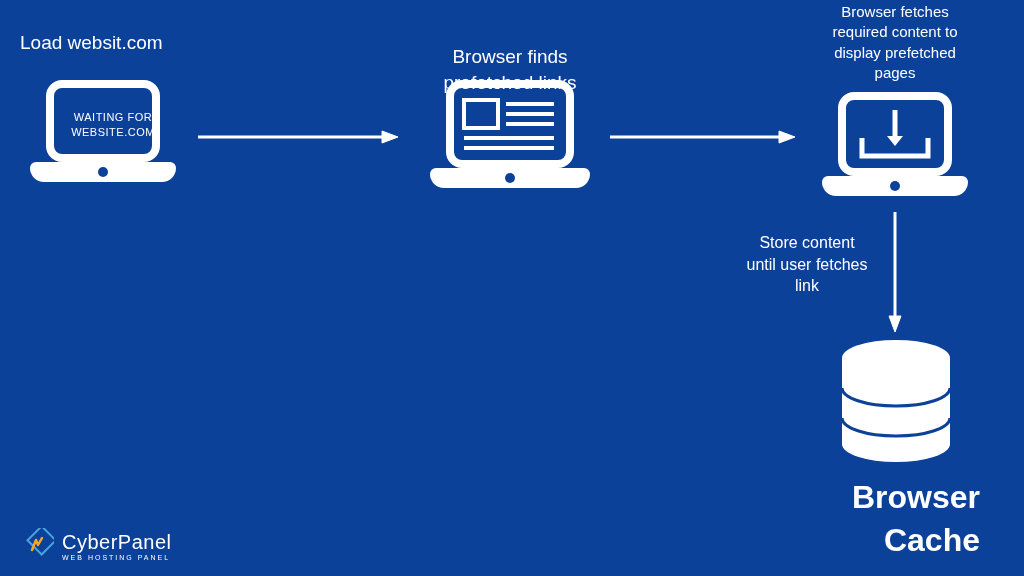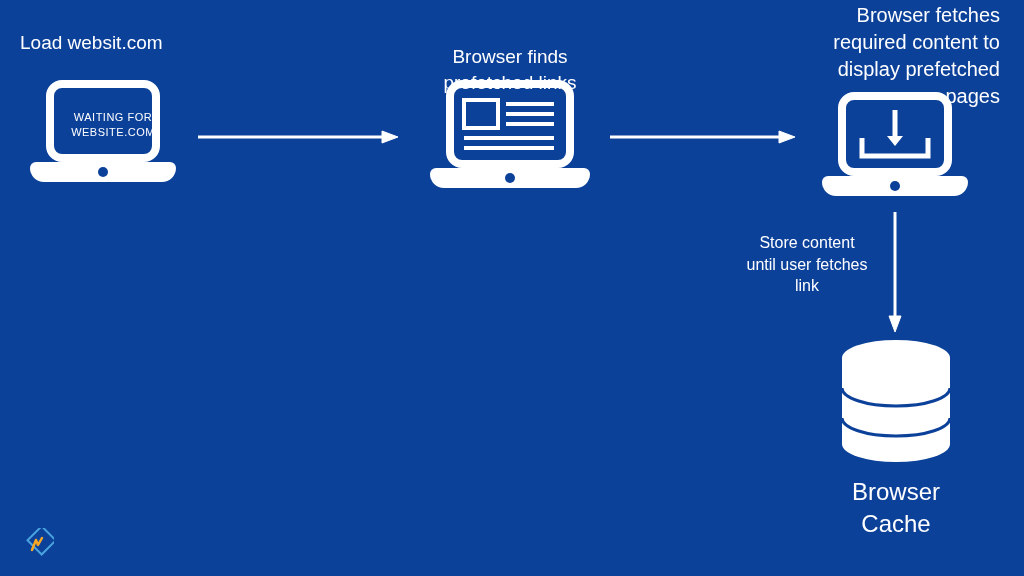--- a/index.html
+++ b/index.html
@@ -53,21 +53,21 @@
   <line x1="76" y1="46" x2="124" y2="46" stroke="#fff" stroke-width="4"></line>
   <line x1="34" y1="60" x2="124" y2="60" stroke="#fff" stroke-width="4"></line>
   <line x1="34" y1="70" x2="124" y2="70" stroke="#fff" stroke-width="4"></line>
 </svg>
 
 <svg class="arrow" style="left:610px; top:128px;" width="185" height="18" viewBox="0 0 185 18">
   <line x1="0" y1="9" x2="171" y2="9" stroke-width="3"></line>
   <polygon points="185,9 169,3 169,15"></polygon>
 </svg>
 
-<div class="label" style="left:790px; top:2px; width:210px; white-space:pre-line; font-size:20px;text-align:right;">Browser fetches
+<div class="label" style="left:790px; top:2px; width:210px; white-space:pre-line; font-size:15px;">Browser fetches
 required content to
 display prefetched
 pages</div>
 
 <svg class="laptop" style="left:820px; top:92px;" width="150" height="110" viewBox="0 0 150 110">
   <rect x="22" y="4" width="106" height="76" rx="12" fill="none" stroke="#fff" stroke-width="8"></rect>
   <path d="M8 84 h134 a6 6 0 0 1 6 6 v0 a14 14 0 0 1 -14 14 H16 a14 14 0 0 1 -14 -14 v0 a6 6 0 0 1 6 -6 z" fill="#fff"></path>
   <circle cx="75" cy="94" r="5" fill="#0c419a"></circle>
 
   <path d="M42 46 v18 h66 v-18" fill="none" stroke="#fff" stroke-width="5"></path>
@@ -84,21 +84,25 @@
 until user fetches
 link</div>
 
 <svg class="db" style="left:832px; top:340px;" width="128" height="128" viewBox="0 0 128 128">
   <ellipse cx="64" cy="18" rx="54" ry="18" fill="#fff"></ellipse>
   <path d="M10 18 v86 a54 18 0 0 0 108 0 V18" fill="#fff"></path>
   <path d="M10 48 a54 18 0 0 0 108 0" fill="none" stroke="#0c419a" stroke-width="3"></path>
   <path d="M10 78 a54 18 0 0 0 108 0" fill="none" stroke="#0c419a" stroke-width="3"></path>
 </svg>
 
-<div class="label" style="left:812px; top:476px; width:168px; white-space:pre-line; font-size:24px; font-weight:400;">Browser
+<div class="label" style="left:812px; top:476px; width:168px; white-space:pre-line; font-size:32px; font-weight:700;text-align:right;">Browser
 Cache</div>
 
 <div class="logo-wrap">
   <svg width="36" height="36" viewBox="0 0 36 36">
     <rect x="8" y="0" width="20" height="20" transform="rotate(45 18 18)" fill="none" stroke="#4aa3df" stroke-width="2"></rect>
     <path d="M14 22 L18 12 L20 17 L24 10" fill="none" stroke="#f5a623" stroke-width="2.5" stroke-linecap="round" stroke-linejoin="round"></path>
   </svg>
+  <div>
+    <div class="logo-text">CyberPanel</div>
+    <div class="logo-sub">WEB HOSTING PANEL</div>
+  </div>
 </div>
 
 </body></html>

